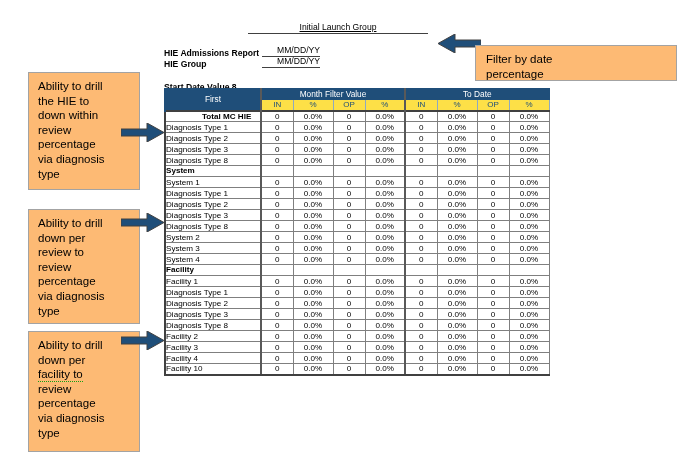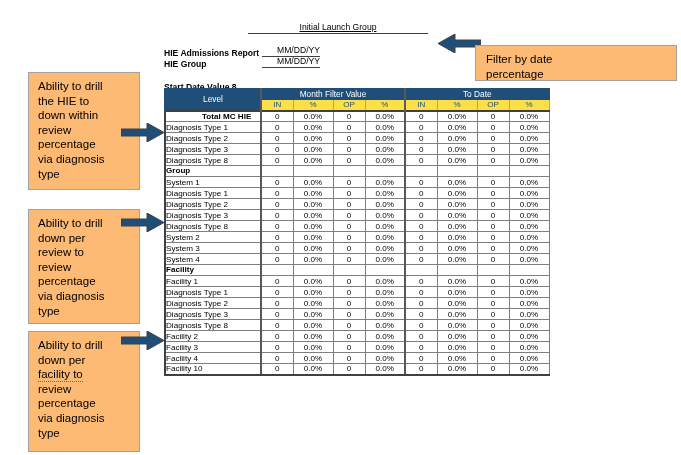--- a/index.html
+++ b/index.html
@@ -204,21 +204,21 @@
   <path d="M44 6 L18 6 L18 0 L1 9.5 L18 19 L18 13 L44 13 Z" fill="#1f4e79" stroke="#404040" stroke-width="1"></path>
 </svg>
 <div class="callout" style="left:475px; top:26px; width:202px; height:36px; padding-top:6px; padding-left:10px;">
   <span>Filter by date</span>
   <span>percentage</span>
 </div>
 
 <table class="report">
   <thead>
     <tr>
-      <th class="th-blue hdr-level-cell" rowspan="2">Level</th>
+      <th class="th-blue hdr-level-cell" rowspan="2">First</th>
       <th class="th-blue grpend" colspan="4">Month Filter Value</th>
       <th class="th-blue" colspan="4">To Date</th>
     </tr>
     <tr>
       <th class="th-sub num">IN</th>
       <th class="th-sub pct">%</th>
       <th class="th-sub num">OP</th>
       <th class="th-sub pct grpend">%</th>
       <th class="th-sub num">IN</th>
       <th class="th-sub pct">%</th>
@@ -276,21 +276,21 @@
         <td class="num">0</td>
         <td class="pct">0.0%</td>
         <td class="num">0</td>
         <td class="pct grpend">0.0%</td>
         <td class="num">0</td>
         <td class="pct">0.0%</td>
         <td class="num">0</td>
         <td class="pct">0.0%</td>
       </tr>
       <tr class="spacer">
-        <td class="lvl">Group</td>
+        <td class="lvl">System</td>
         <td class="num"></td>
         <td class="pct"></td>
         <td class="num"></td>
         <td class="pct grpend"></td>
         <td class="num"></td>
         <td class="pct"></td>
         <td class="num"></td>
         <td class="pct"></td>
       </tr>
       <tr class="">

